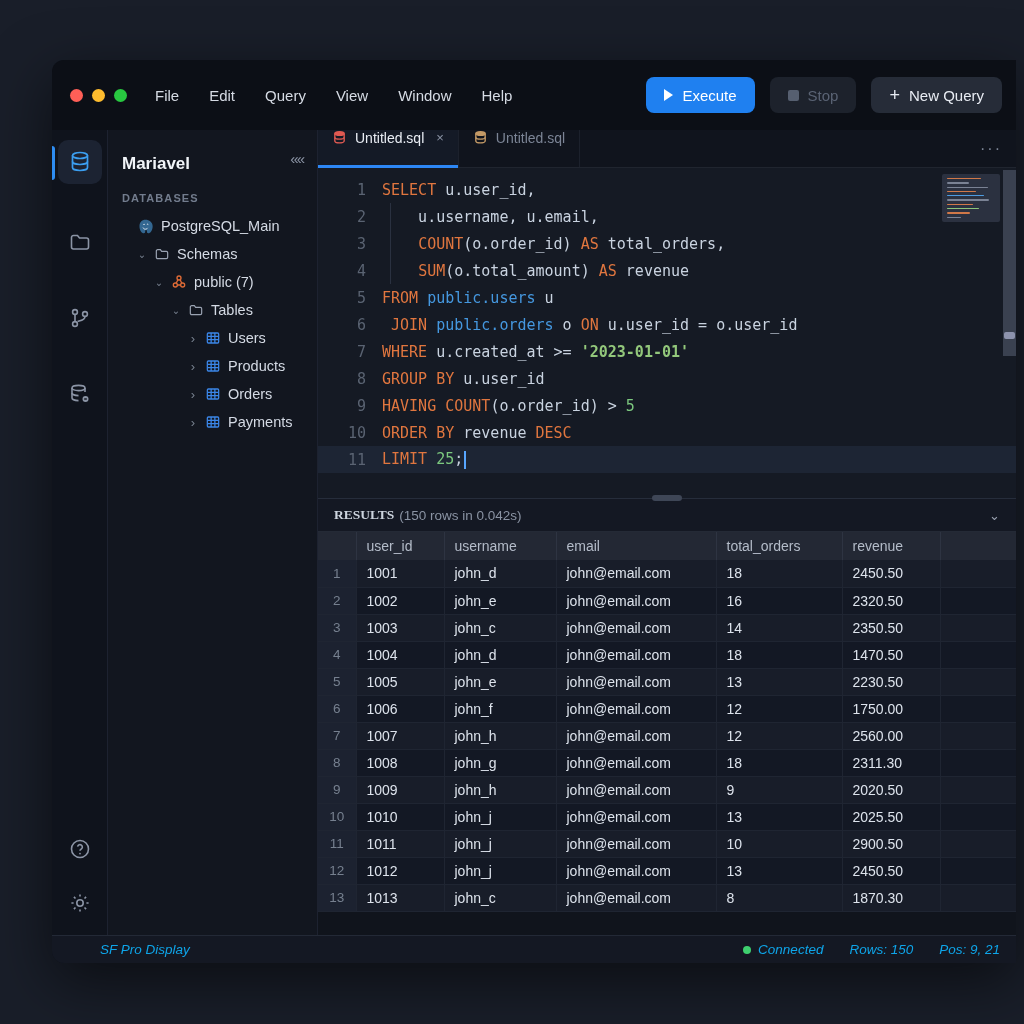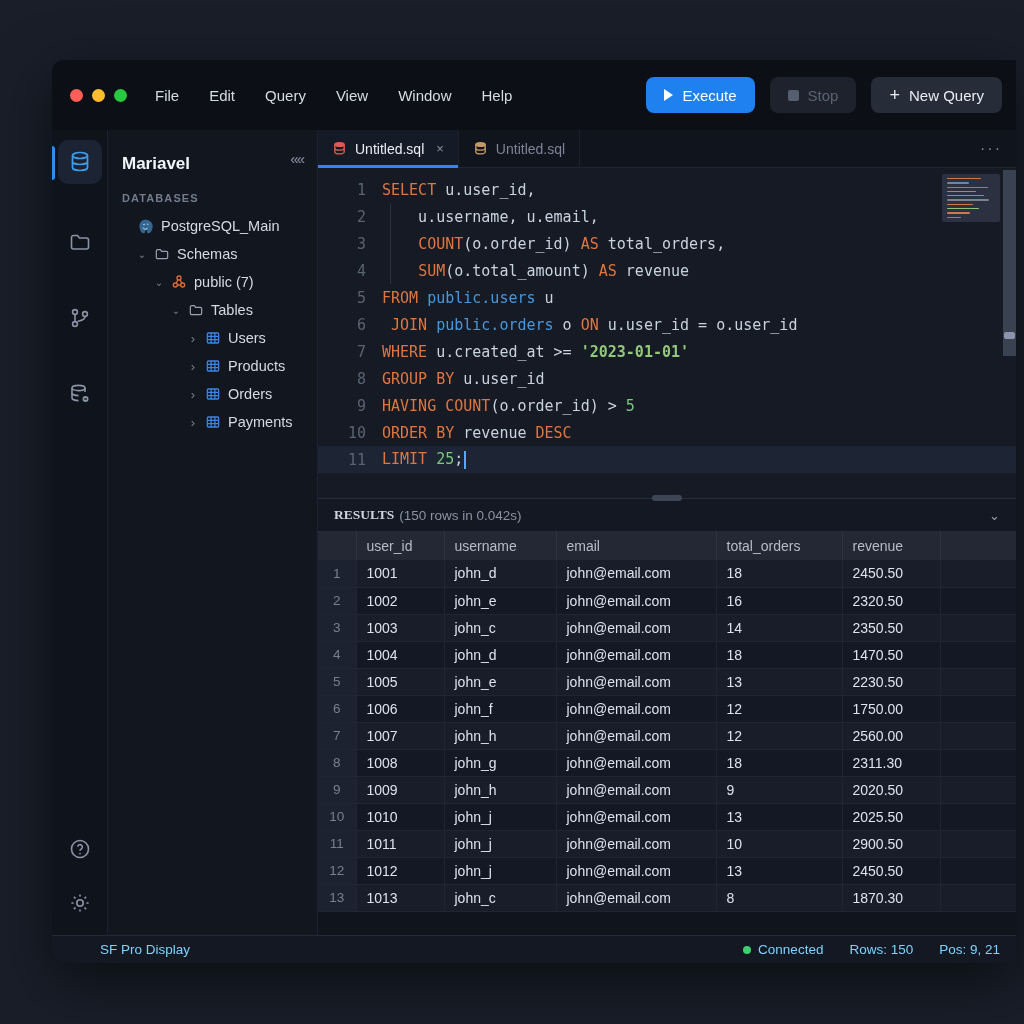--- a/index.html
+++ b/index.html
@@ -46,21 +46,21 @@
   .sb-section { color:#727c8d; font-size:11px; font-weight:700; letter-spacing:1.1px; padding:18px 14px 8px; }
   .tree-item { height:28px; display:flex; align-items:center; gap:7px; color:#d4dae4; font-size:14.5px; cursor:pointer; white-space:nowrap; }
   .tree-item .chev { width:10px; color:#77808f; font-size:10px; display:flex; justify-content:center; flex:0 0 auto; }
   .tree-item svg { flex:0 0 auto; }
 
   
   .content { flex:1; display:flex; flex-direction:column; min-width:0; background:#12161f; }
 
   
   .tabbar { height:38px; background:#10141d; display:flex; border-bottom:1px solid #20252f; flex:0 0 auto; position:relative; }
-  .tab { display:flex; align-items:center; gap:8px; padding:0 14px; font-size:14px; color:#7c8596; cursor:pointer; position:relative; border-right:1px solid #1c212c; }
+  .tab { display:flex; align-items:flex-start; gap:8px; padding:0 14px; font-size:14px; color:#7c8596; cursor:pointer; position:relative; border-right:1px solid #1c212c; }
   .tab.active { background:#141a26; color:#e9edf4; }
   .tab.active::after { content:""; position:absolute; left:0; right:0; bottom:-1px; height:3px; background:#2d87f5; }
   .tab .close { color:#8b94a5; font-size:13px; margin-left:4px; }
   .tab-ellipsis { margin-left:auto; color:#7c8596; font-size:16px; letter-spacing:2px; padding:0 14px; display:flex; align-items:center; cursor:pointer; }
 
   
   .editor { height:330px; background:#151a24; position:relative; overflow:hidden; padding-top:8px; flex:0 0 auto; }
   .ed-line { display:flex; height:27px; align-items:center; font-family:"DejaVu Sans Mono", monospace; font-size:15px; white-space:pre; }
   .ed-line.current { background:#1d2534; }
   .ln { width:48px; text-align:right; color:#5a6372; flex:0 0 auto; padding-right:0; font-size:15px; }
@@ -88,21 +88,21 @@
   col.c-num{width:38px} col.c-uid{width:88px} col.c-un{width:112px} col.c-em{width:160px} col.c-to{width:126px} col.c-rev{width:98px}
   thead th { background:#232834; color:#b4bcc9; font-size:14px; font-weight:400; text-align:left; height:28px; padding:0 10px; border-right:1px solid #2e3442; }
   thead th:last-child { border-right:none; }
   tbody td { height:27px; font-size:14px; color:#dde3ec; padding:0 10px; border-bottom:1px solid #1f2532; border-right:1px solid #1f2532; overflow:hidden; white-space:nowrap; }
   tbody td:last-child { border-right:none; }
   tbody tr:nth-child(odd) td { background:#181d29; }
   tbody tr:nth-child(even) td { background:#131824; }
   td.rownum { background:#1c2230 !important; color:#76808f; text-align:center; padding:0; font-size:13.5px; }
 
   
-  .statusbar { height:28px; background:#141823; border-top:1px solid #232936; display:flex; align-items:center; font-size:13.5px; color:#7dd3fc; padding:0 16px 0 48px; flex:0 0 auto; }
+  .statusbar { height:28px; background:#141823; border-top:1px solid #232936; display:flex; align-items:center; font-size:13.5px; color:#0ea5e9; padding:0 16px 0 48px; flex:0 0 auto;font-style:italic; }
   .sb-right { margin-left:auto; display:flex; gap:26px; align-items:center; }
   .conn { display:flex; align-items:center; gap:7px; }
   .conn i { width:8px; height:8px; border-radius:50%; background:#3ecf6e; display:block; }
 </style>
 </head>
 <body>
 
 <div class="window">
 
   <div class="titlebar">

